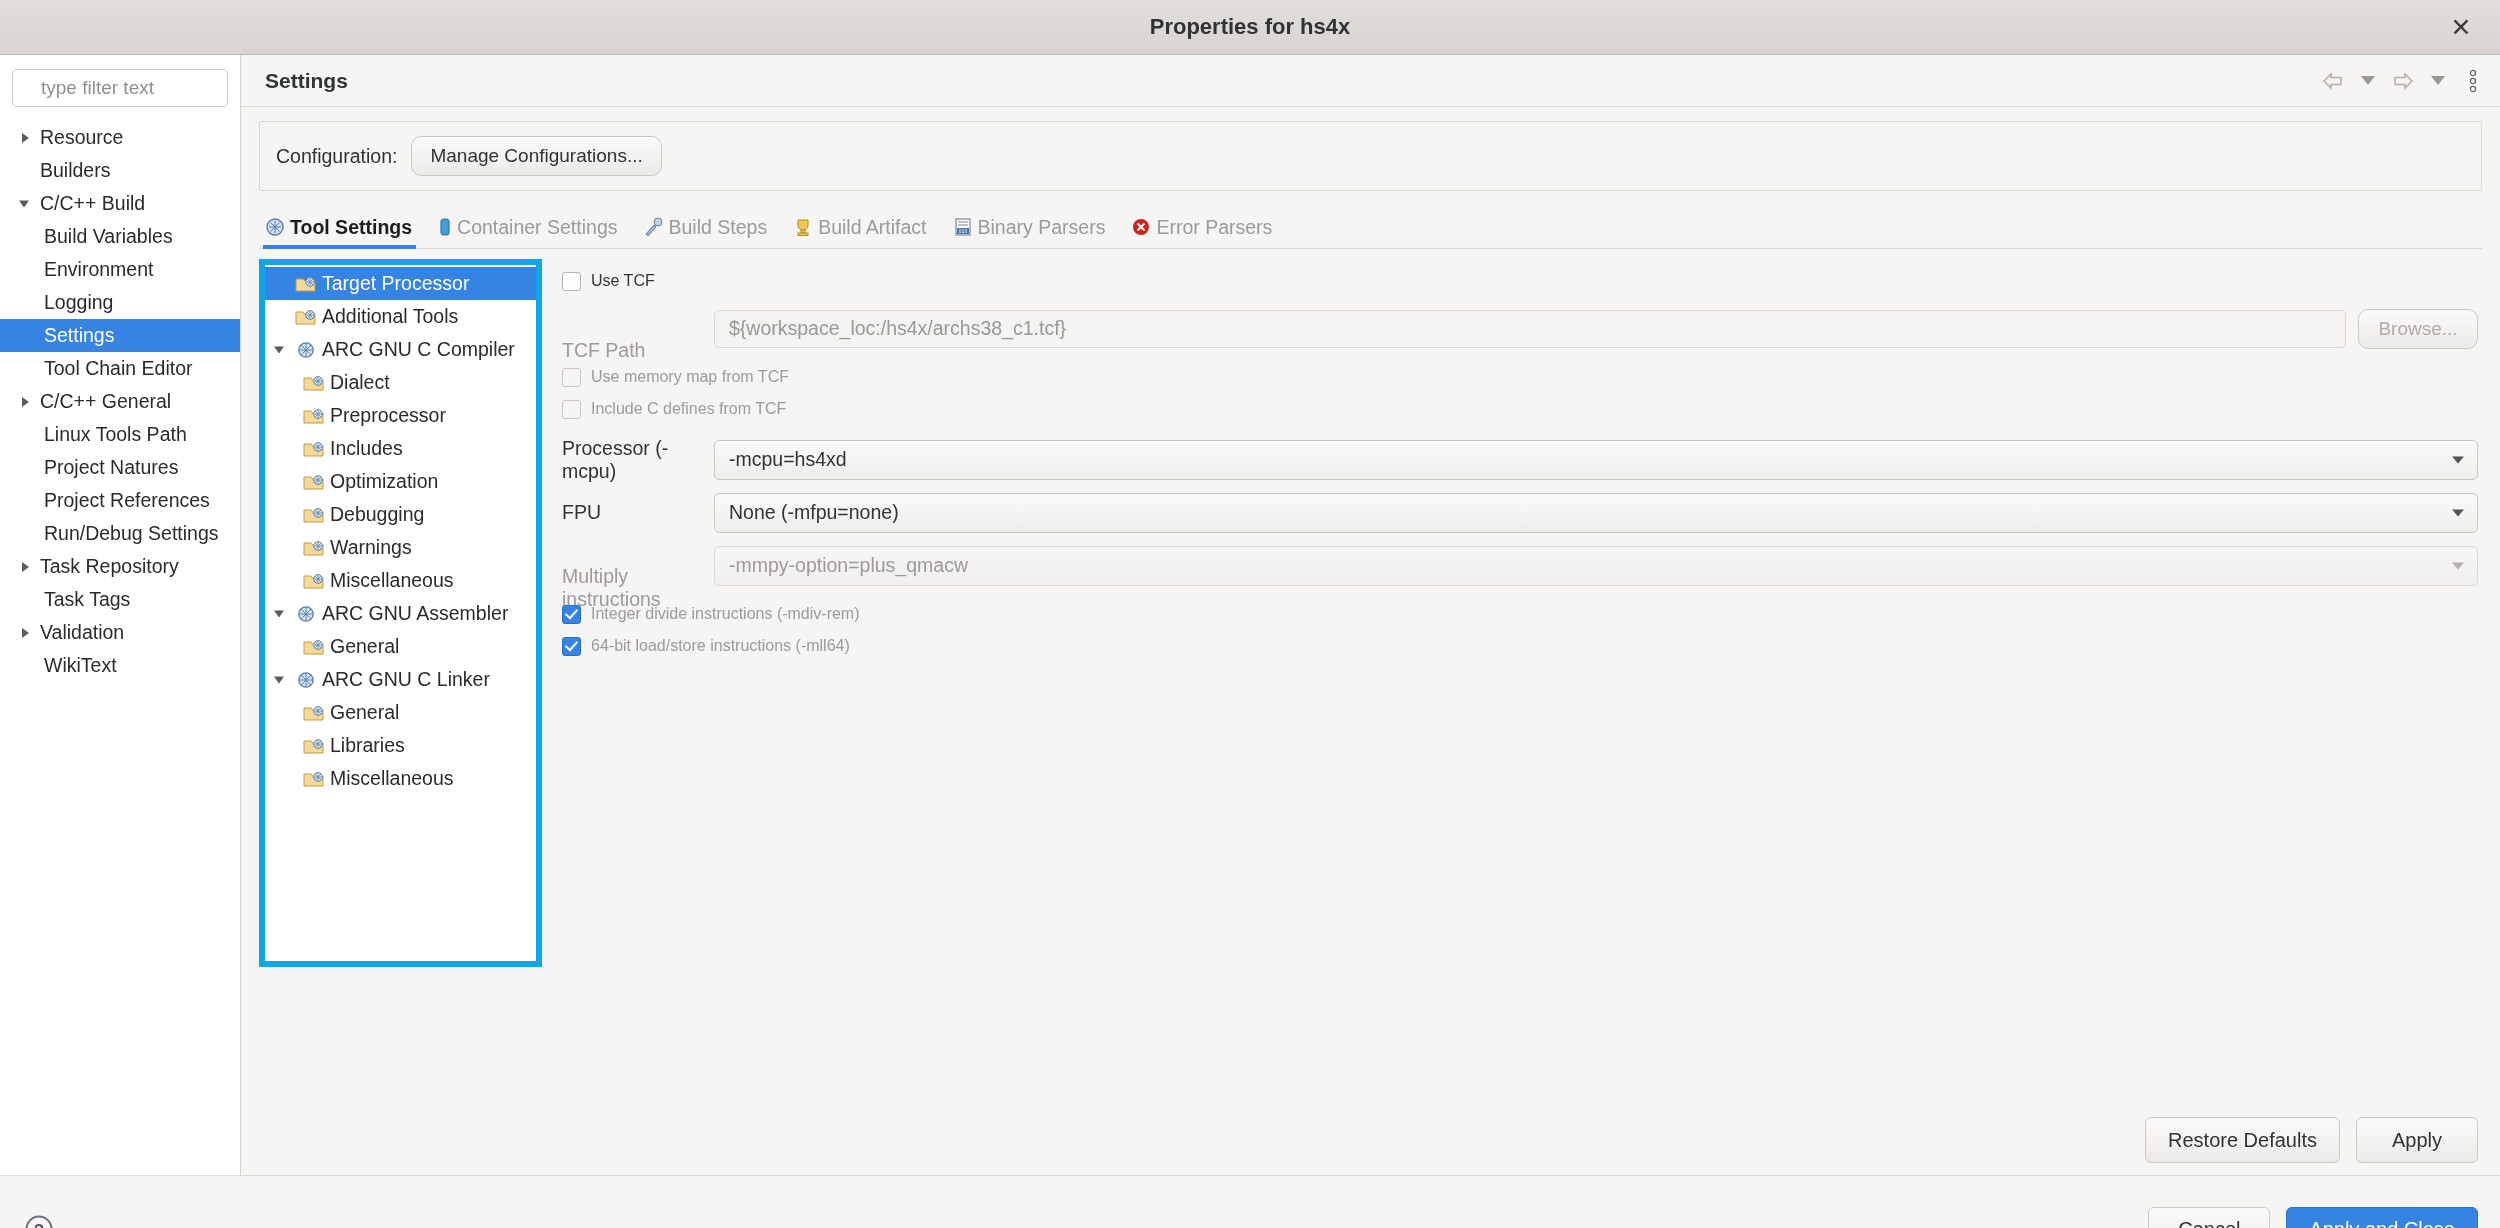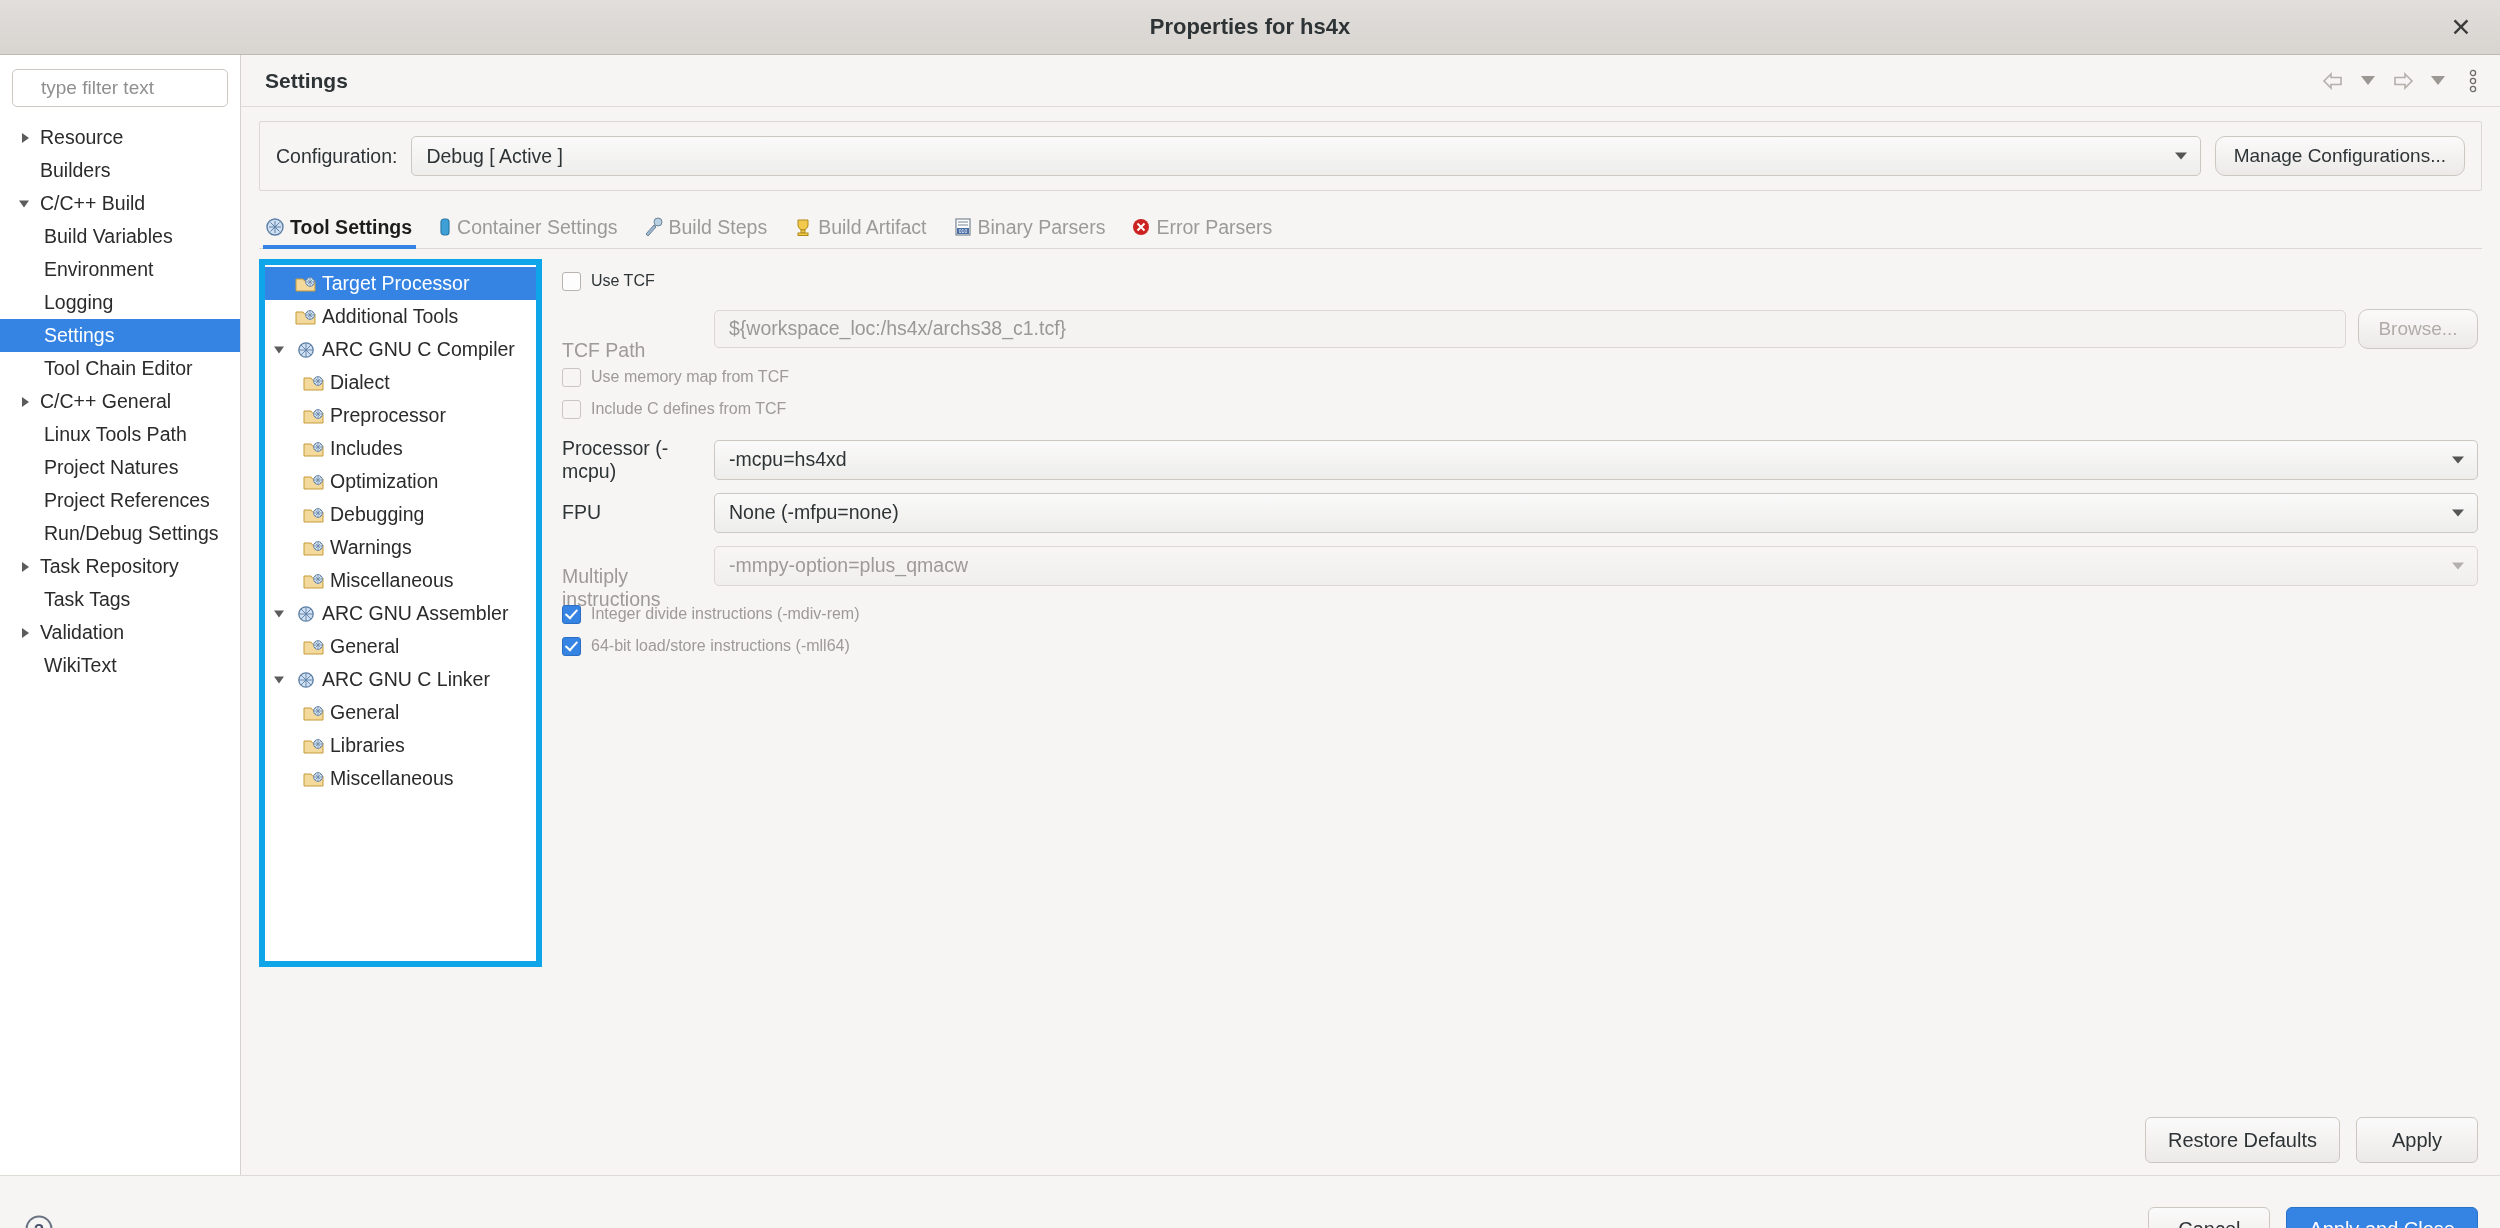--- a/index.html
+++ b/index.html
@@ -284,24 +284,20 @@
             <circle cx="4" cy="20" r="2.6" fill="none" stroke="#6f6b67" stroke-width="1.3"></circle>
           </svg>
         </span>
       </div>
     </div>
 
     <div class="content-area">
 
       <div class="config-box">
         <span class="config-label">Configuration:</span>
-        <div class="combo">
-          <span>Debug  [ Active ]</span>
-          <span class="caret"></span>
-        </div>
         <div class="btn">Manage Configurations...</div>
       </div>
 
       <div class="tabs" id="tabstrip">
           <div class="tab active">
             <span class="icon">
               <svg width="20" height="20" viewBox="0 0 20 20">
                 <circle cx="10" cy="10" r="8" fill="#cfe0f2" stroke="#5d7fa6" stroke-width="1.4"></circle>
                 <path d="M4 10 h12 M10 4 v12 M5.5 5.5 l9 9 M14.5 5.5 l-9 9" stroke="#5d7fa6" stroke-width="1"></path>
               </svg>

